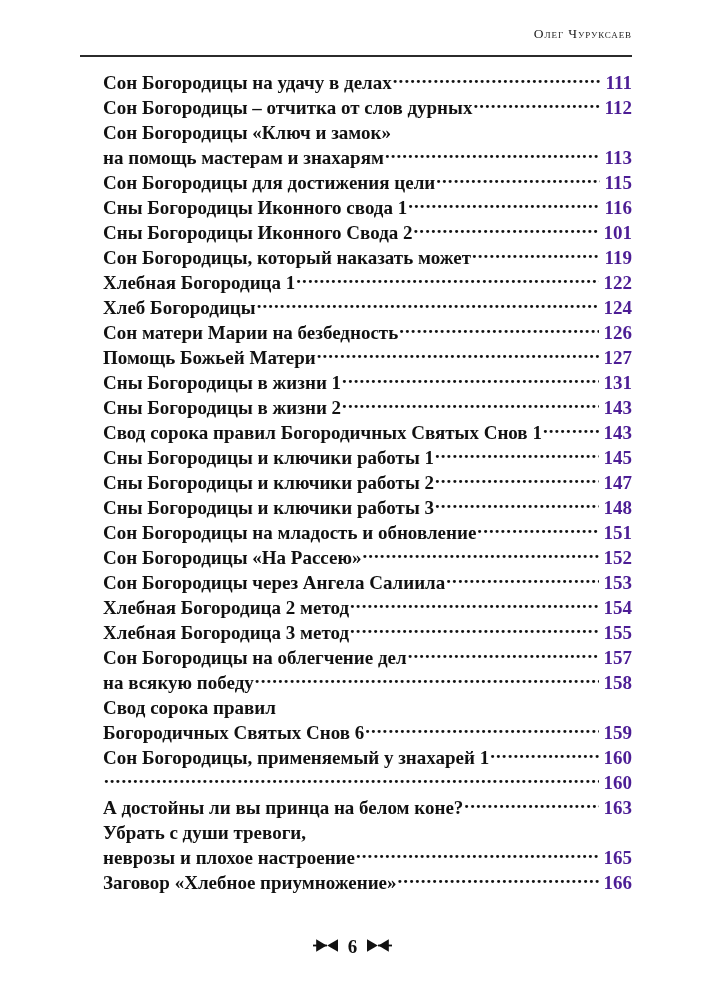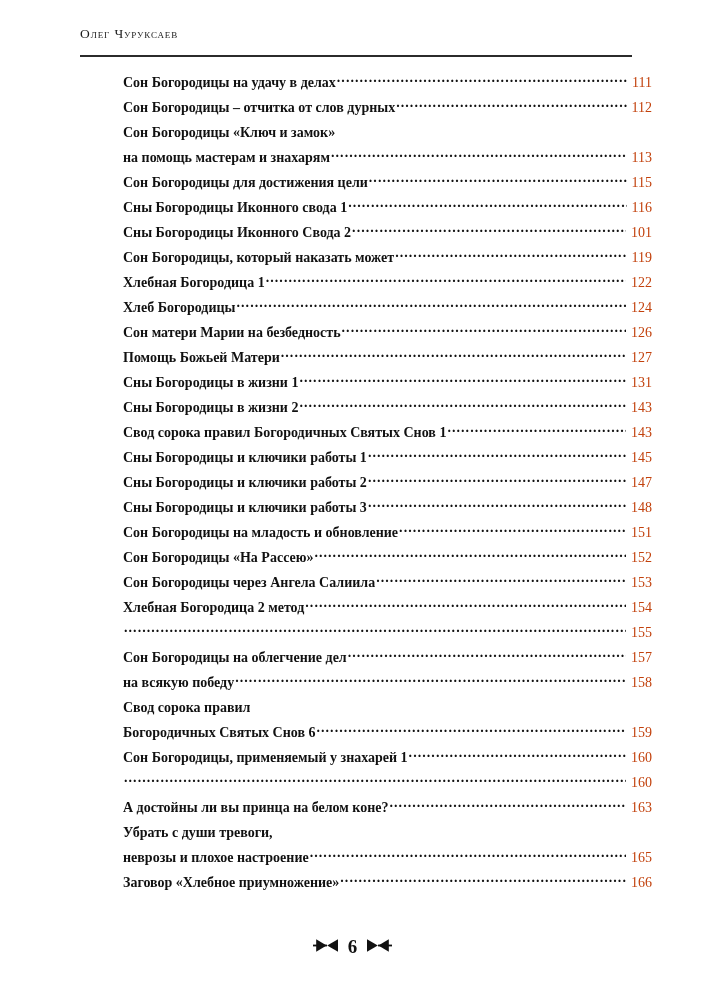--- a/index.html
+++ b/index.html
@@ -23,21 +23,21 @@
     inset: 0;
     background: #ffffff;
   }
 
   
   .running-head {
     position: absolute;
     top: 26px;
     left: 80px;
     width: 552px;
-    text-align: left;
+    text-align: right;
     font-size: 13.5px;
     letter-spacing: 0.9px;
     font-variant: small-caps;
     text-transform: none;
     color: #1a1a1a;
     white-space: nowrap;
   }
   .head-rule {
     position: absolute;
     top: 55px;
@@ -57,29 +57,28 @@
 
   .toc-entry {
     display: block;
     margin: 0;
     padding: 0;
   }
 
   
   .toc-line {
     display: flex;
-    align-items: center;
+    align-items: flex-start;
     width: 100%;
     height: 25px;
-    font-size: 14px;
+    font-size: 19px;
     font-weight: 700;
     line-height: 25px;
     white-space: nowrap;
     overflow: hidden;
-    margin-left: 20px;
   }
 
   .toc-title {
     flex: 0 0 auto;
     color: #111111;
   }
 
   
   .toc-leader {
     flex: 1 1 auto;
@@ -95,22 +94,22 @@
     bottom: 0;
     letter-spacing: 1.05px;
     font-weight: 700;
     color: #111111;
     white-space: nowrap;
   }
 
   .toc-page {
     flex: 0 0 auto;
     padding-left: 4px;
-    color: #c2410c;
-    font-weight: 400;
+    color: #4c1d95;
+    font-weight: 700;
     text-align: right;
   }
 
   
   .folio {
     position: absolute;
     left: 0;
     right: 0;
     top: 938px;
     display: flex;
@@ -283,20 +282,21 @@
       </div>
       <div class="toc-entry">
         <div class="toc-line">
           <span class="toc-title">Хлебная Богородица 2 метод</span>
           <span class="toc-leader"></span>
           <span class="toc-page">154</span>
         </div>
       </div>
       <div class="toc-entry">
         <div class="toc-line">
+          <span class="toc-title">Хлебная Богородица 3 метод</span>
           <span class="toc-leader"></span>
           <span class="toc-page">155</span>
         </div>
       </div>
       <div class="toc-entry">
         <div class="toc-line">
           <span class="toc-title">Сон Богородицы на облегчение дел</span>
           <span class="toc-leader"></span>
           <span class="toc-page">157</span>
         </div>

